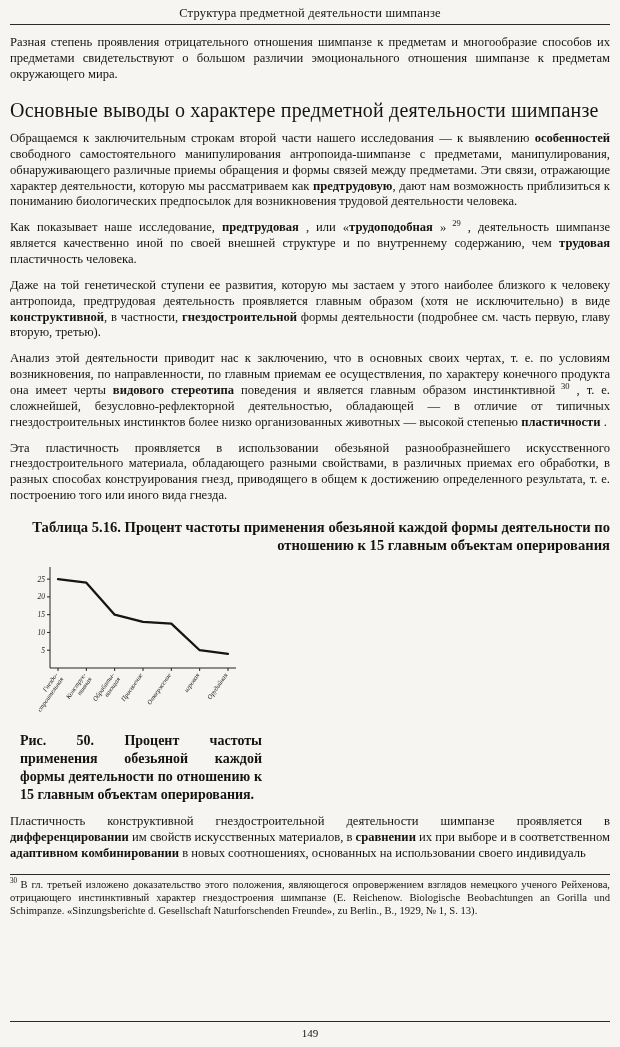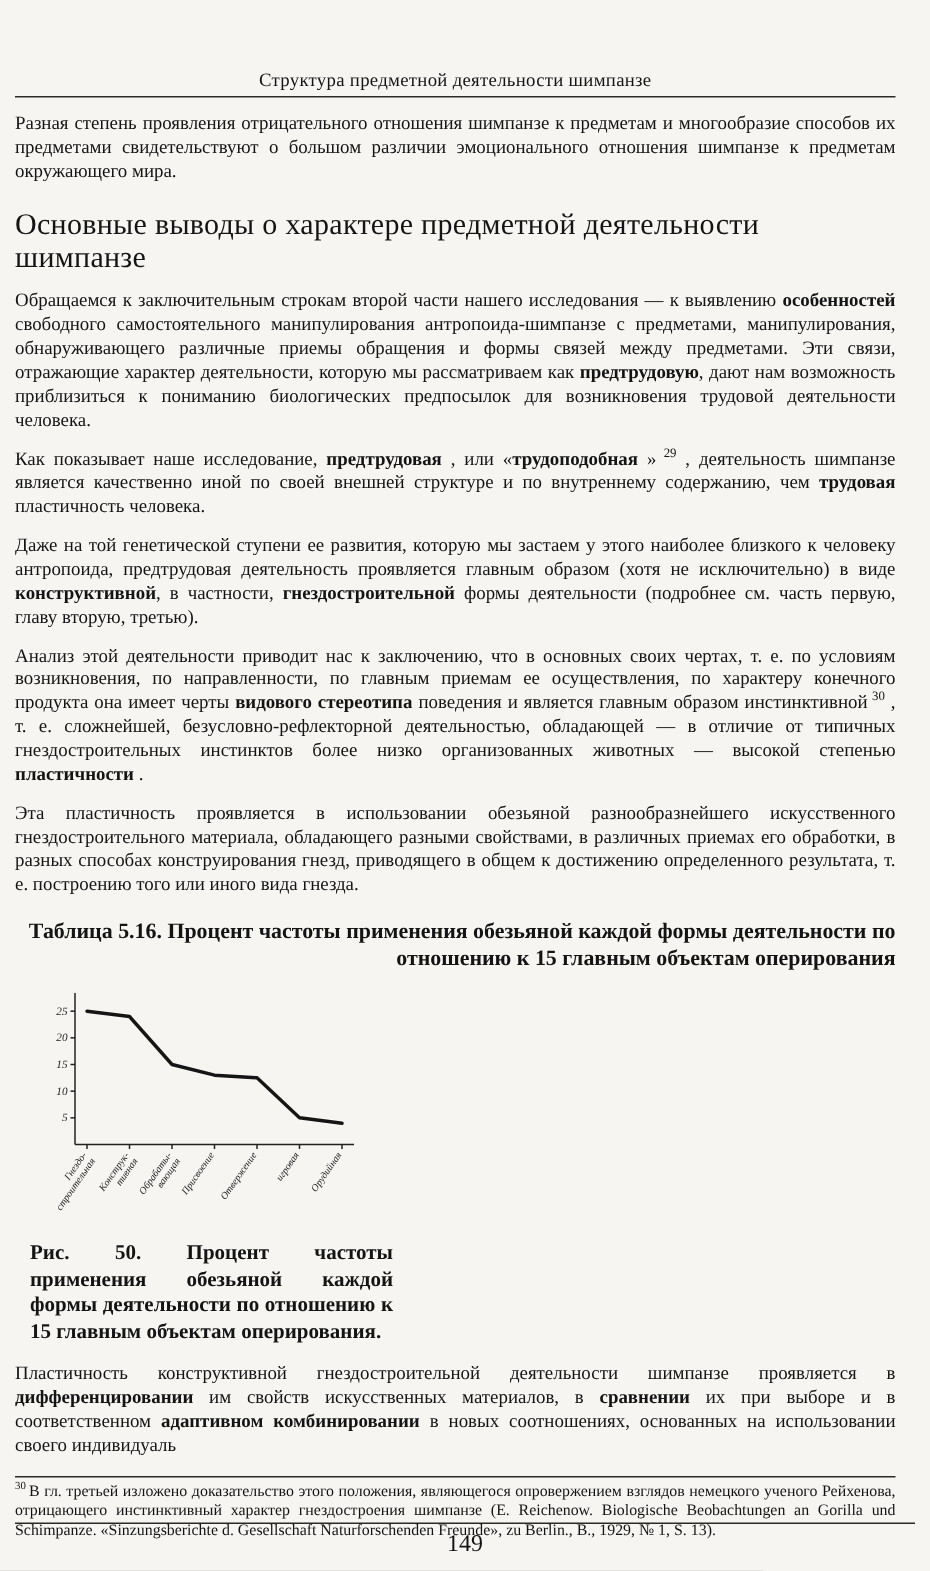--- a/index.html
+++ b/index.html
@@ -1,36 +1,36 @@
 <!DOCTYPE html>
 <html lang="ru"><head>
 <meta charset="utf-8">
 <style>
   html,body{margin:0;padding:0;background:#d8d6d2;}
   .page{
     width:620px;height:1047px;margin:0 auto;position:relative;overflow:hidden;
     background:#f6f5f2;color:#141414;
     font-family:"Liberation Serif","DejaVu Serif",serif;
   }
-  .inner{padding:4px 23px 0 10px;margin-top:40px;}
+  .inner{padding:4px 10px 0 10px;}
   .running-head{text-align:center;font-size:12.5px;padding-top:2px;letter-spacing:.2px;}
   .head-rule{border-bottom:1px solid #2a2a2a;margin-top:3px;}
   p.body{font-size:12.6px;line-height:1.26;text-align:justify;margin:10px 0;}
   h1.section{font-size:20px;line-height:1.12;font-weight:normal;margin:16px 0 10px 0;letter-spacing:.2px;}
   .b{font-weight:bold;}
   .sup{vertical-align:super;font-size:68%;line-height:0;}
   .tbl-caption{font-weight:bold;font-size:14.6px;line-height:1.25;text-align:right;margin:14px 0 6px 0;}
   figure.figure{margin:4px 0 8px 6px;padding:0;}
   .chart-wrap{margin-left:6px;}
   svg.chart{overflow:visible;display:block;}
   .fig-caption{width:242px;font-weight:bold;font-size:14px;line-height:1.28;text-align:justify;margin:4px 0 0 4px;}
   .footnote-rule{border-top:1px solid #2a2a2a;margin-top:12px;}
   .footnote{font-size:10.6px;line-height:1.25;text-align:justify;margin-top:3px;}
   .page-footer{position:absolute;left:10px;right:10px;bottom:8px;text-align:center;
-    border-top:1px solid #2a2a2a;padding-top:5px;font-size:16px;}
+    border-top:1px solid #2a2a2a;padding-top:5px;font-size:11px;}
 </style>
 </head>
 <body>
 
 <div class="page">
   <div class="inner">
 
     <div class="running-head">Структура предметной деятельности шимпанзе</div>
     <div class="head-rule"></div>
 

